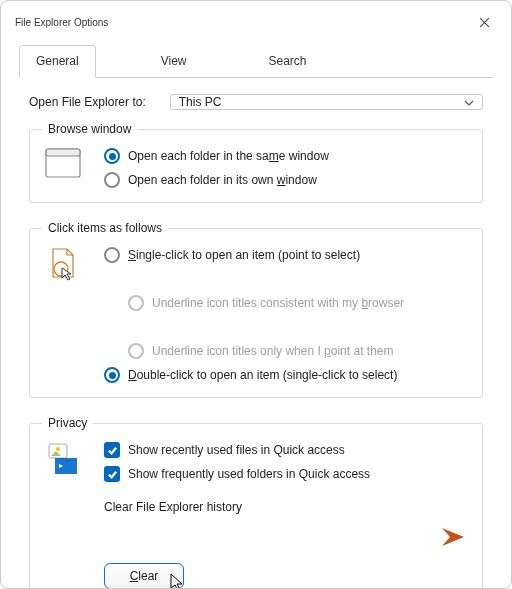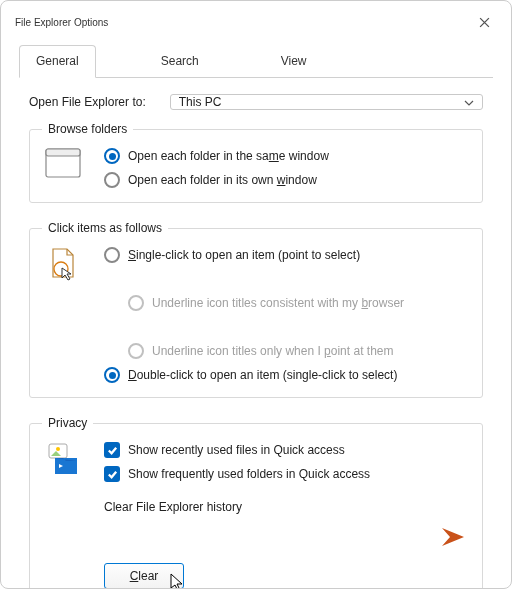--- a/index.html
+++ b/index.html
@@ -32,21 +32,21 @@
 .radio.disabled { border-color: #c0c0c0; }
 .check { width: 16px; height: 16px; background: #0067c0; border-radius: 3px; flex-shrink: 0; display: flex; align-items: center; justify-content: center; }
 .check svg { width: 11px; height: 11px; stroke: #fff; stroke-width: 2.5; fill: none; }
 .opt-label { color: #222; }
 .opt-label.disabled { color: #a0a0a0; }
 .opt-label u { text-decoration: underline; }
 .clear-row { display: flex; align-items: flex-start; margin-top: 10px; margin-left: 0; gap: 10px; flex-direction: column; }
 .clear-row .lbl { color: #222; }
 .arrow { margin-left: auto; }
 .btn { border: 1px solid #c9c9c9; background: linear-gradient(#fdfdfd,#f3f3f3); border-radius: 3px; height: 26px; display: flex; align-items: center; justify-content: center; padding: 0 18px; color: #222; min-width: 80px; cursor: default; }
-.btn.highlight { border-color: #0078d4; }
+.btn.highlight { border-color: #0078d4; border-radius: 6px; }
 .restore-row { display: flex; justify-content: flex-start; padding: 0 10px 10px; }
 .buttonbar { border-top: 1px solid #e3e3e3; background: #fafafa; padding: 14px 18px 18px; display: flex; justify-content: flex-end; gap: 10px; }
 .buttonbar .btn { min-width: 96px; }
 .cursor { position: absolute; pointer-events: none; }
 .clear-wrap { position: relative; }
 </style>
 </head>
 <body>
 
 <div class="titlebar">
@@ -55,41 +55,41 @@
     <svg viewBox="0 0 10 10">
         <path d="M1 1 L9 9 M9 1 L1 9" stroke="#555" stroke-width="1.2" fill="none"></path>
       </svg>
   </div>
 </div>
 
 <div class="content">
 
   <div class="tabs">
     <div class="tab active"><span>General</span></div>
+    <div class="tab"><span>View</span></div>
     <div class="tab"><span>Search</span></div>
-    <div class="tab"><span>View</span></div>
   </div>
   <div class="tab-line"></div>
 
   <div class="panel">
 
     <div class="row">
       <span class="row-label">Open File Explorer to:</span>
       <div class="select">
         <span class="sel-val">This PC</span>
         <span class="chev">
           <svg width="10" height="6" viewBox="0 0 10 6">
               <path d="M1 1 L5 5 L9 1" stroke="#555" stroke-width="1.2" fill="none"></path>
             </svg>
         </span>
       </div>
     </div>
 
     <fieldset>
-      <legend>Browse folders</legend>
+      <legend>Browse window</legend>
       <div class="fs-body">
         <div class="fs-icon">
           <svg width="36" height="30" viewBox="0 0 36 30">
             <rect x="1" y="1" width="34" height="28" rx="2" fill="#fff" stroke="#888" stroke-width="1.2"></rect>
             <rect x="1" y="1" width="34" height="7" rx="2" fill="#eee" stroke="#888" stroke-width="1.2"></rect>
           </svg>
         </div>
         <div class="fs-opts">
           <div class="opt">
             <span class="radio checked"></span>

